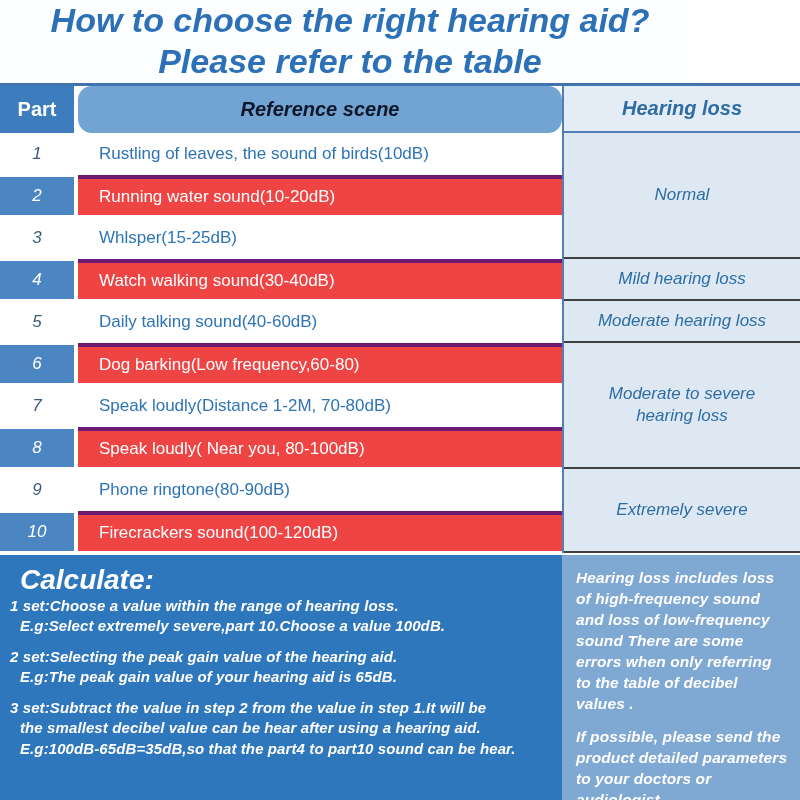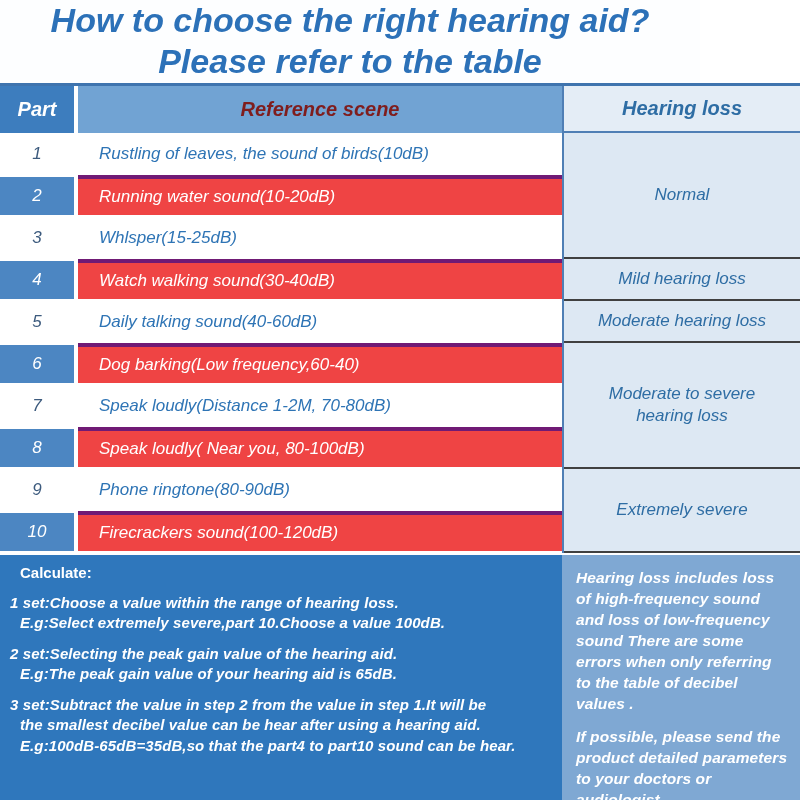--- a/index.html
+++ b/index.html
@@ -20,43 +20,43 @@
 
   
   .table { display:flex; width:800px; border-top:3px solid #3f74ae; }
   .left-cols { width:562px; }
   .right-col { width:238px; border-left:2px solid #4f7fb5; display:flex; flex-direction:column; }
 
   .hrow { display:flex; height:47px; }
   .h-part {
     width:74px; background:#3d7dbe; color:#fff;
     display:flex; align-items:center; justify-content:center;
-    font-weight:bold; font-style:italic; font-size:20px;
+    font-weight:bold; font-size:20px;
   }
   .gapcol { width:4px; background:#ffffff; }
   .h-scene {
-    flex:1; background:#71a3d3; color:#7f1d1d;
+    flex:1; background:#71a3d3; color:#0f172a;
     display:flex; align-items:center; justify-content:center;
-    font-weight:bold; font-style:italic; font-size:20px;
+    font-weight:bold; font-style:italic; font-size:20px;border-radius:14px;
   }
   .h-loss {
     height:47px; background:#e4edf6; color:#2e6da4;
     display:flex; align-items:center; justify-content:center;
     font-weight:bold; font-style:italic; font-size:20px;
     border-bottom:2px solid #4f7fb5;
   }
 
   .row { display:flex; height:42px; }
   .part-cell {
     width:74px; display:flex; align-items:center; justify-content:center;
     font-style:italic; font-size:17px;
   }
   .scene-cell {
     flex:1; display:flex; align-items:center;
-    font-style:italic; font-size:17px; padding-left:21px;
+    font-size:17px; padding-left:21px;
   }
   .row.odd  { background:#ffffff; }
   .row.odd .part-cell  { color:#3d5b7e; }
   .row.odd .scene-cell { color:#2e74b5; }
   .row.even .part-cell  {
     background:#4c86c2; color:#ffffff;
     border-top:2px solid #fff; border-bottom:2px solid #fff;
   }
   .row.even .scene-cell {
     background:#ef4444; color:#ffffff;
@@ -72,22 +72,22 @@
   .g1 { height:42px; } .g2 { height:84px; } .g3 { height:126px; }
   .loss-group .narrow { display:inline-block; max-width:175px; }
 
   
   .bottom { display:flex; width:800px; flex:1; margin-top:2px; }
   .calc-panel {
     width:562px; background:#2f77bc; color:#ffffff;
     padding:9px 12px 8px 10px;
   }
   .calc-heading {
-    font-weight:bold; font-size:15px;
-    padding-left:10px; margin-bottom:12px;
+    font-weight:bold; font-style:italic; font-size:28px;
+    padding-left:10px; margin-bottom:0;
   }
   .calc-step { margin-bottom:10px; }
   .calc-line {
     font-style:italic; font-size:15px; line-height:20.5px; font-weight:bold;
     letter-spacing:0.1px;
   }
   .calc-line.cont { padding-left:10px; }
   .note-panel {
     width:238px; background:#7fa8d3; color:#ffffff;
     padding:12px 10px 8px 14px;
@@ -138,21 +138,21 @@
         <div class="scene-cell">Watch walking sound(30-40dB)</div>
       </div>
       <div class="row odd">
         <div class="part-cell">5</div>
         <div class="gapcol"></div>
         <div class="scene-cell">Daily talking sound(40-60dB)</div>
       </div>
       <div class="row even">
         <div class="part-cell">6</div>
         <div class="gapcol"></div>
-        <div class="scene-cell">Dog barking(Low frequency,60-40)</div>
+        <div class="scene-cell">Dog barking(Low frequency,60-80)</div>
       </div>
       <div class="row odd">
         <div class="part-cell">7</div>
         <div class="gapcol"></div>
         <div class="scene-cell">Speak loudly(Distance 1-2M, 70-80dB)</div>
       </div>
       <div class="row even">
         <div class="part-cell">8</div>
         <div class="gapcol"></div>
         <div class="scene-cell">Speak loudly( Near you, 80-100dB)</div>

